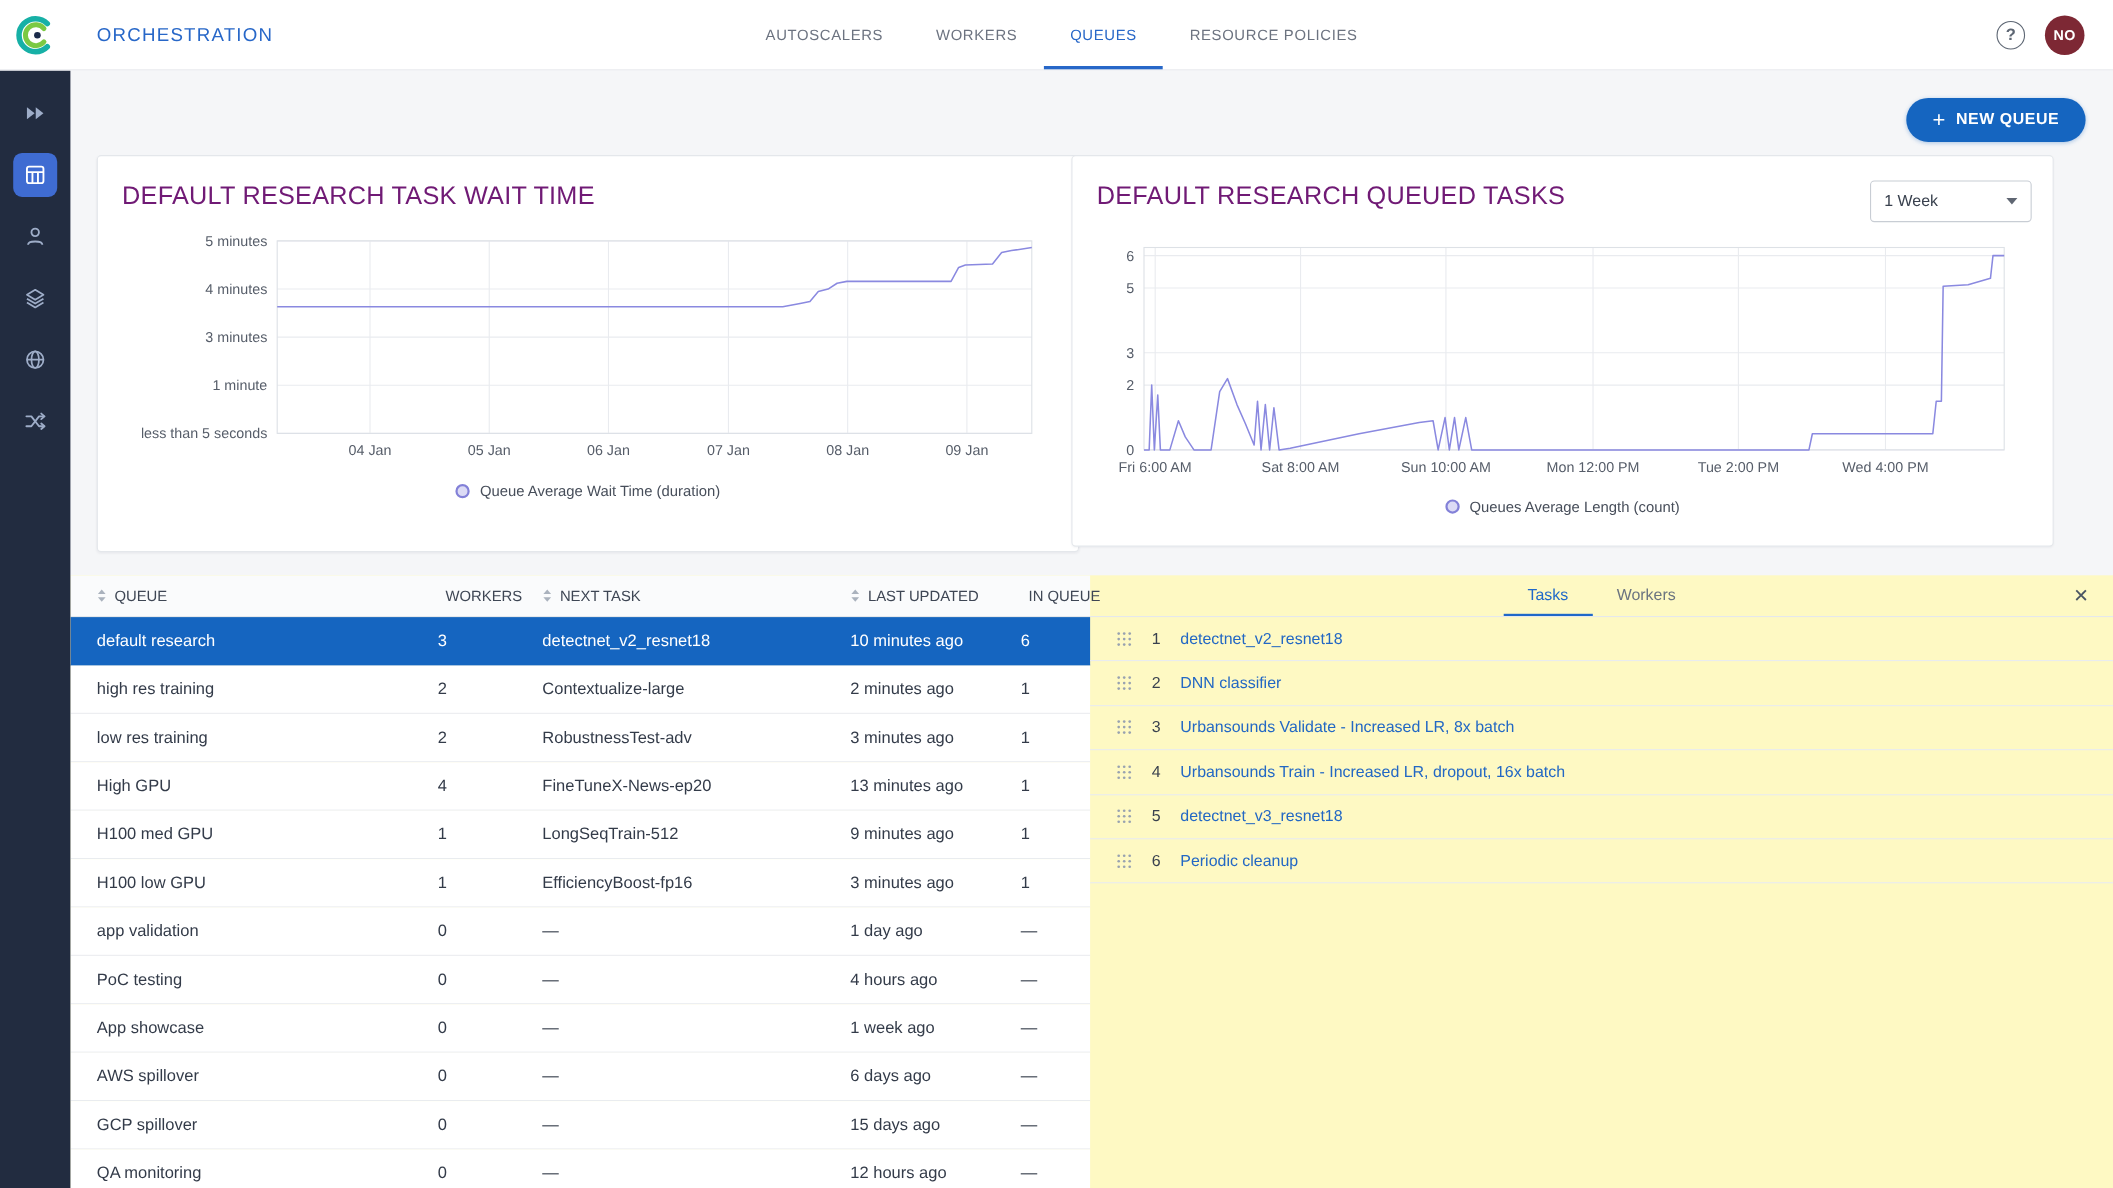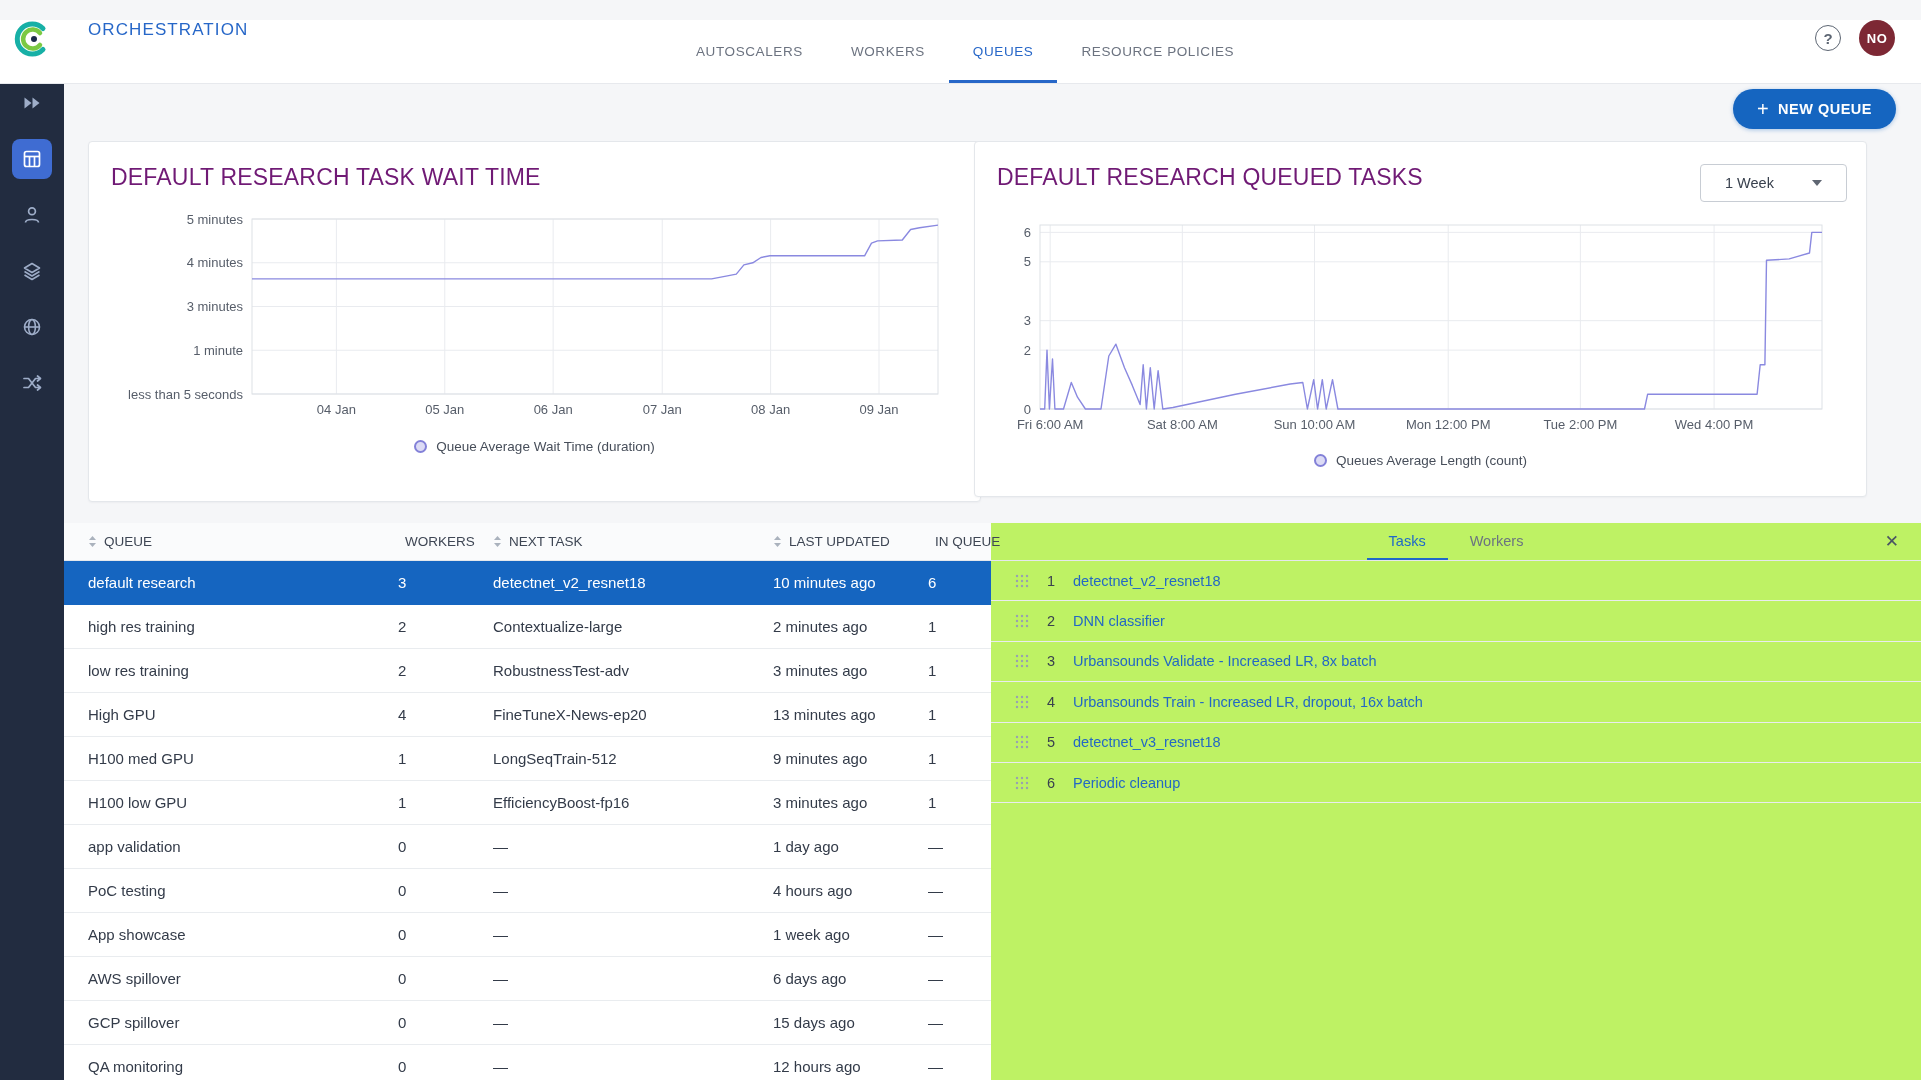--- a/index.html
+++ b/index.html
@@ -1,21 +1,21 @@
 <!DOCTYPE html>
 <html><head>
 <meta charset="utf-8">
 <style>
   * { box-sizing: border-box; }
   body { margin:0; font-family:"Liberation Sans",sans-serif; }
   .page { position:relative; width:1921px; height:1080px; background:#f5f6f8; overflow:hidden; }
 
   
   .topbar { position:absolute; top:0; left:0; width:100%; height:64px; background:#fff;
-            border-bottom:1px solid #e7e9ed; display:flex; align-items:flex-start; z-index:30;margin-top:20px; }
+            border-bottom:1px solid #e7e9ed; display:flex; align-items:center; z-index:30; }
   .logo-box { width:64px; display:flex; justify-content:center; align-items:center; }
   .app-title { margin-left:24px; font-size:17px; letter-spacing:1.1px; color:#2767c8; font-weight:500; }
   .top-nav { position:absolute; left:672px; top:0; height:100%; display:flex; }
   .nav-tab { padding:0 24px; display:flex; align-items:center; font-size:13.5px; letter-spacing:.6px;
              color:#6c7380; cursor:pointer; border-bottom:3px solid transparent; border-top:3px solid transparent;
              font-weight:500; white-space:nowrap; }
   .nav-tab.active { color:#2767c8; border-bottom-color:#2767c8; }
   .top-right { margin-left:auto; display:flex; align-items:center; gap:18px; padding-right:26px; }
   .help-btn { width:26px; height:26px; border-radius:50%; border:1.7px solid #5d6673; color:#5d6673;
               display:flex; align-items:center; justify-content:center; font-size:15px; font-weight:700; cursor:pointer; }
@@ -44,26 +44,26 @@
   .card-title { position:absolute; left:22px; top:22px; font-size:23px; color:#701a75; letter-spacing:.2px; }
   .chart-svg { position:absolute; left:0; }
   .chart-svg text.tick { fill:#565d69; font-size:13px; font-family:"Liberation Sans",sans-serif; }
   .legend { position:absolute; left:0; right:0; display:flex; justify-content:center; align-items:center;
             gap:9px; font-size:13.5px; color:#474e5a; }
   .legend-dot { width:13px; height:13px; border-radius:50%; border:2px solid #8381d8; background:#dcdbf5; }
   .legend-wait   { top:297px; }
   .legend-queued { top:311px; }
   .range-select { position:absolute; right:19px; top:22px; width:147px; height:38px; border:1px solid #c8cdd4;
                   border-radius:4px; display:flex; align-items:center; justify-content:space-between;
-                  padding:0 24px; font-size:14.5px; color:#39414e; cursor:pointer; background:#fff; }
+                  padding:0 12px; font-size:14.5px; color:#39414e; cursor:pointer; background:#fff; }
   .caret-down { width:0; height:0; border-left:5px solid transparent; border-right:5px solid transparent;
                 border-top:6px solid #5f6672; }
 
   
-  .bottom { position:absolute; left:64px; top:523px; width:1857px; height:557px; background:#bef264;
+  .bottom { position:absolute; left:64px; top:523px; width:1857px; height:557px; background:#fef9c3;
             display:flex; overflow:hidden; }
 
   
   .queues-table { width:927px; flex:none; }
   .thead { display:grid; grid-template-columns:310px 95px 280px 155px 87px; height:38px; align-items:center;
            background:#fafbfc; border-bottom:1px solid #e5e8ec; }
   .thcell { display:flex; align-items:center; gap:7px; padding-left:24px; font-size:13.5px; color:#3e4654;
             font-weight:500; cursor:pointer; white-space:nowrap; }
   .trow { display:grid; grid-template-columns:310px 95px 280px 155px 87px; height:44px; align-items:center;
           border-bottom:1px solid #e9ecef; cursor:pointer; background:#fff; }

